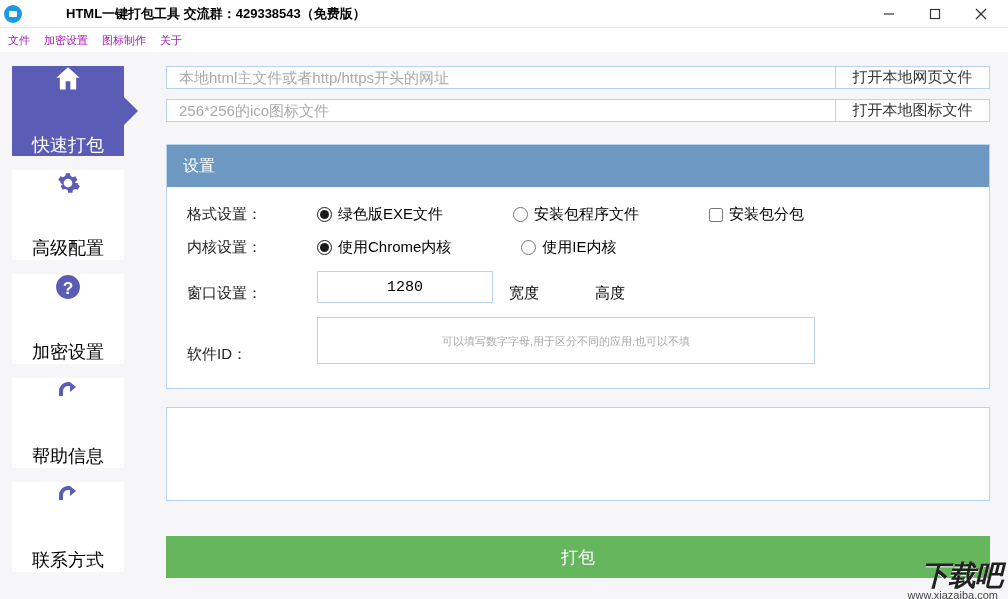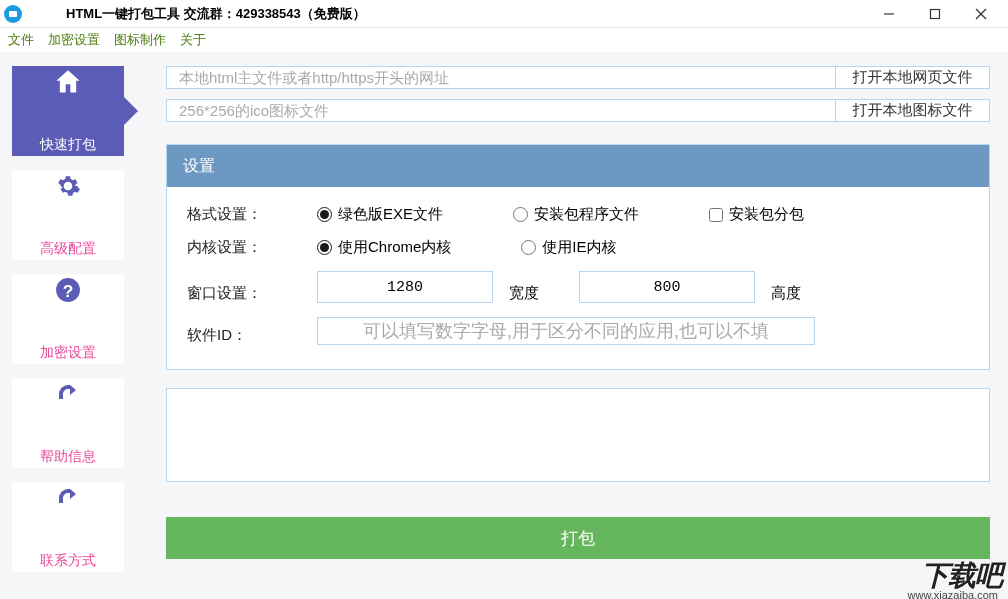--- a/index.html
+++ b/index.html
@@ -9,33 +9,33 @@
 .titlebar { height: 28px; display: flex; align-items: center; padding: 0 4px; background: #fff; border-bottom: 1px solid #e8e8e8; gap: 40px; }
 .app-icon { width: 18px; height: 18px; border-radius: 50%; background: #1a9be0; display: flex; align-items: center; justify-content: center; margin-right: 4px; }
 .app-icon svg { width: 12px; height: 12px; }
 .title-text { font-size: 13px; font-weight: bold; color: #000; }
 .win-controls { margin-left: auto; display: flex; }
 .win-btn { width: 46px; height: 28px; display: flex; align-items: center; justify-content: center; cursor: pointer; }
 .win-btn svg { width: 12px; height: 12px; }
 
 
 .menubar { height: 24px; display: flex; align-items: center; padding: 0 8px; gap: 14px; background: #fff; }
-.menu-item { font-size: 13px; color: #4d7c0f; cursor: pointer; }
+.menu-item { font-size: 11px; color: #a21caf; cursor: pointer; }
 
 
 .main { display: flex; height: calc(599px - 52px); background: #f6f6f8; }
 
 
 .sidebar { width: 136px; background: #f6f6f8; padding: 14px 0 0 12px; }
 .nav-item { width: 112px; height: 90px; display: flex; flex-direction: column; align-items: center; justify-content: center; gap: 8px; cursor: pointer; position: relative; background: #fff; margin-bottom: 14px; }
 .nav-item.active { background: #5b5cb6; color: #fff; }
 .nav-item.active::after { content: ""; position: absolute; right: -14px; top: 50%; transform: translateY(-50%); border: 14px solid transparent; border-left-color: #5b5cb6; border-right: 0; }
 .nav-item .nav-icon { width: 28px; height: 28px; display: flex; align-items: center; justify-content: center; }
-.nav-item .nav-label { font-size: 14px; margin-top: 32px; }
-.nav-item:not(.active) .nav-label { color: #ec4899; }
+.nav-item .nav-label { font-size: 18px; margin-top: 32px; }
+.nav-item:not(.active) .nav-label { color: #000000; }
 .nav-item:not(.active) .nav-icon svg { fill: #5b5cb6; }
 .nav-item.active .nav-icon svg { fill: #fff; }
 
 
 .content { flex: 1; padding: 14px 18px 14px 30px; display: flex; flex-direction: column; gap: 10px; }
 
 .row-input { display: flex; height: 23px; }
 .row-input input { flex: 1; border: 1px solid #b8d4ee; padding: 0 12px; font-size: 15px; color: #333; outline: none; background:#fff;}
 .row-input input::placeholder { color: #aaa; }
 .row-input .browse-btn { width: 154px; border: 1px solid #b8d4ee; border-left: none; background: #fff; font-size: 15px; color: #333; cursor: pointer; display:flex; align-items:center; justify-content:center;}
@@ -47,21 +47,21 @@
 .form-row { display: flex; align-items: flex-end; margin-bottom: 14px; font-size: 15px; }
 .form-row:last-child { margin-bottom: 0; }
 .form-label { width: 130px; color: #222; }
 .radio-group { display: flex; align-items: center; gap: 70px; }
 .radio-opt { display: flex; align-items: center; gap: 6px; cursor: pointer; }
 .radio-opt input[type="radio"] { width: 15px; height: 15px; accent-color:#1a1a1a;}
 .check-opt { display: flex; align-items: center; gap: 6px; cursor: pointer; }
 .check-opt input[type="checkbox"] { width: 14px; height: 14px; accent-color:#3b7dd8;}
 .dim-input { width: 176px; height: 32px; border: 1px solid #b8d4ee; text-align: center; font-size: 15px; outline: none; font-family: Liberation Mono, monospace; }
 .dim-label { margin: 0 40px 0 16px; }
-.id-input { width: 498px; height: 28px; border: 1px solid #b8d4ee; text-align: center; font-size: 18px; outline: none; }
+.id-input { width: 498px; height: 47px; border: 1px solid #b8d4ee; text-align: center; font-size: 11px; outline: none; }
 .id-input::placeholder { color: #aaa; }
 
 .empty-box { border: 1px solid #b8d4ee; background: #fff; height: 94px; margin-top: 8px; }
 
 .pack-btn { height: 42px; background: #66b65e; color: #fff; font-size: 17px; border: none; cursor: pointer; margin-top: 25px; display:flex; align-items:center; justify-content:center;}
 
 .watermark { position: absolute; right: 6px; bottom: 4px; font-size: 28px; font-weight: bold; color: #222; font-style: italic; letter-spacing:-1px; pointer-events:none; text-shadow:0 1px 0 #fff; }
 .watermark-sub { position: absolute; right: 10px; bottom: -2px; font-size: 11px; color: #444; pointer-events:none;}
 </style>
 </head>
@@ -192,21 +192,20 @@
                 <input type="radio" name="core" style="">
                 <span>使用IE内核</span>
               </label>
           </div>
         </div>
 
         <div class="form-row">
           <span class="form-label">窗口设置：</span>
           <input class="dim-input" value="1280" style="">
           <span class="dim-label">宽度</span>
-          <input class="dim-input" value="800" style="">
           <span class="dim-label" style="margin-right:0">高度</span>
         </div>
 
         <div class="form-row">
           <span class="form-label">软件ID：</span>
           <input class="id-input" placeholder="可以填写数字字母,用于区分不同的应用,也可以不填" style="">
         </div>
 
       </div>
     </div>

